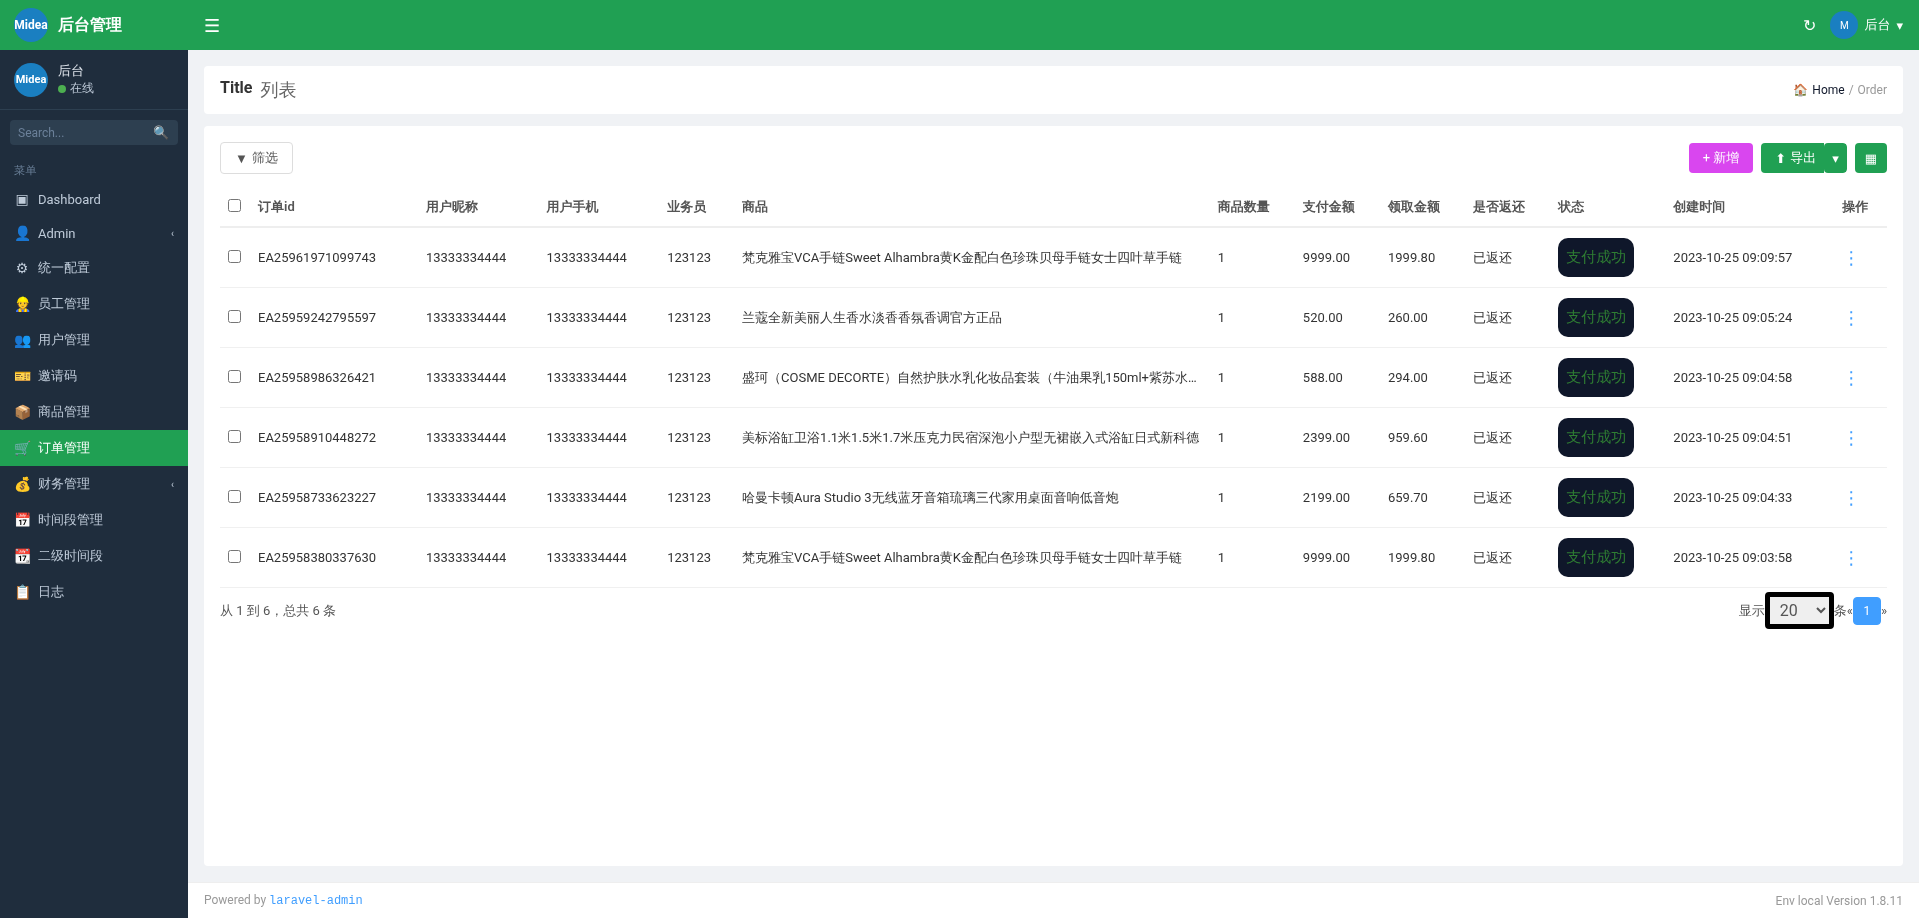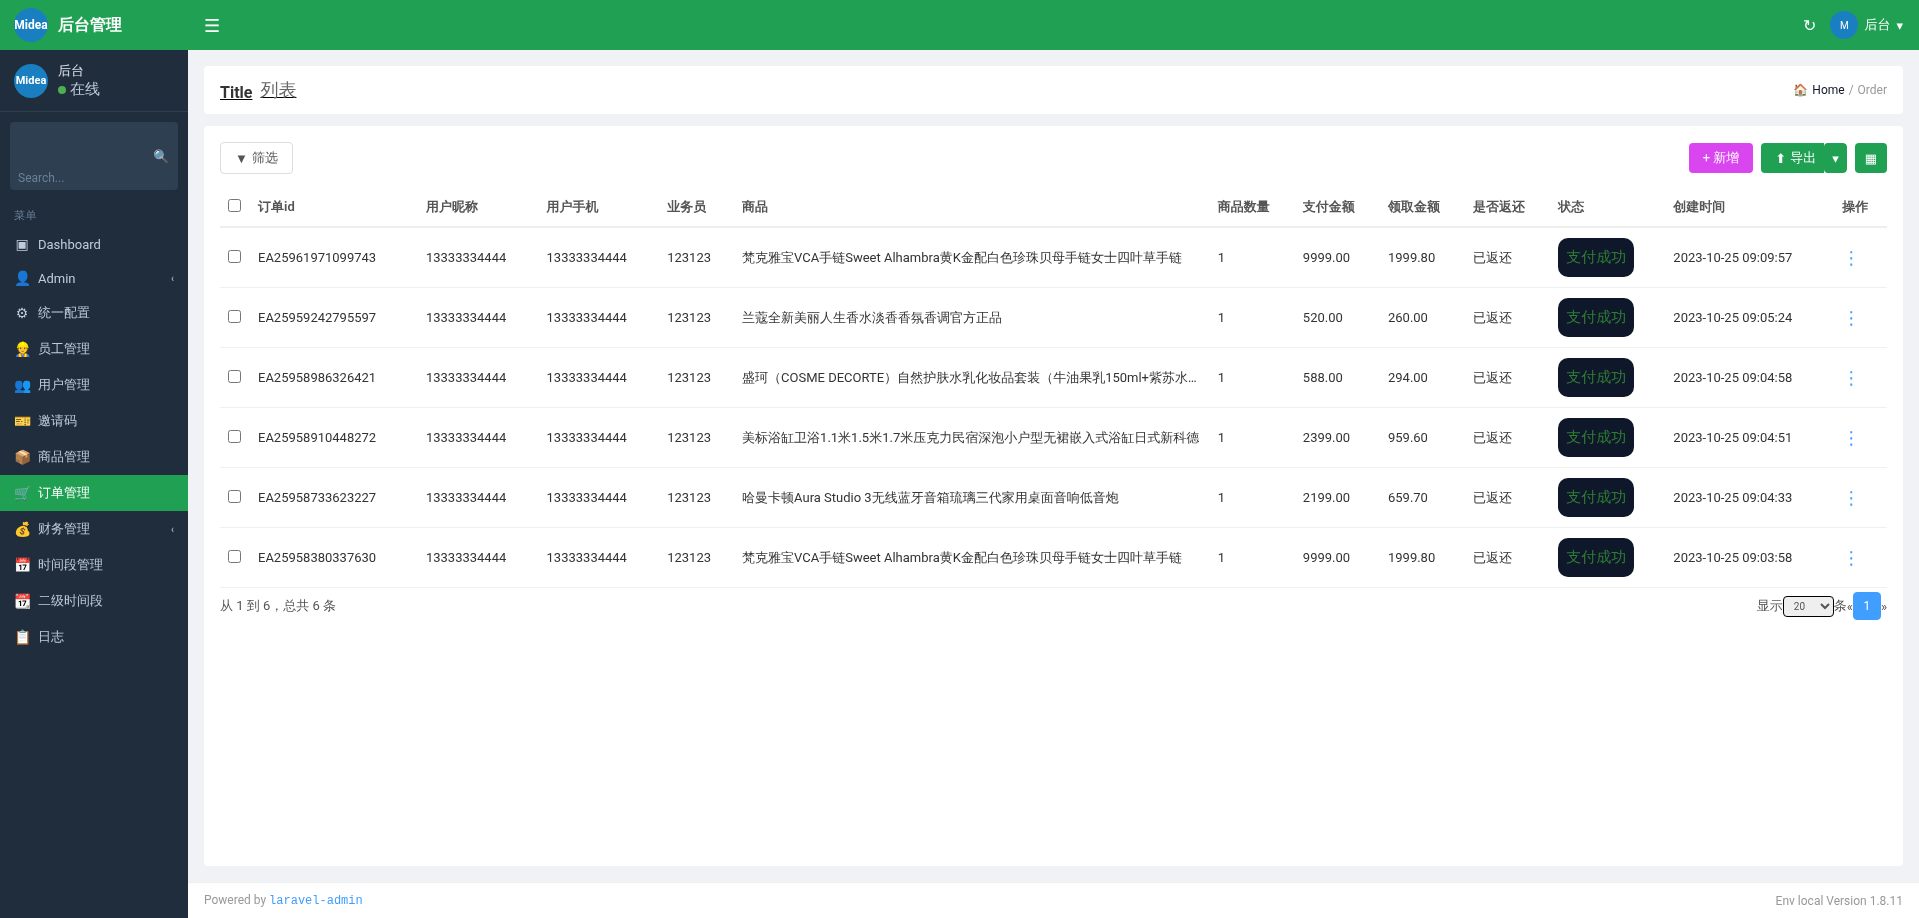--- a/index.html
+++ b/index.html
@@ -42,40 +42,39 @@
     }
     #user-avatar {
       width: 34px; height: 34px;
       background: #1a7fc1;
       border-radius: 50%;
       display: flex; align-items: center; justify-content: center;
       color: white; font-size: 11px; font-weight: bold; flex-shrink: 0;
     }
     #user-name-status { display: flex; flex-direction: column; }
     #user-name { color: #e0e6ed; font-size: 13px; }
-    #user-status { display: flex; align-items: center; gap: 4px; font-size: 15px; color: #bfcbd9; }
+    #user-status { display: flex; align-items: center; gap: 4px; font-size: 12px; color: #bfcbd9; }
     #status-dot { width: 8px; height: 8px; background: #4caf50; border-radius: 50%; display: inline-block; }
 
     #search-box {
       display: flex;
       align-items: center;
       margin: 10px 10px;
       background: #2d3f50;
       border-radius: 4px;
       padding: 5px 8px;
       gap: 6px;
     }
     #search-input {
       background: transparent;
       border: none;
       outline: none;
       color: #bfcbd9;
       font-size: 12px;
       width: 100%;
-      margin-top: 44px;
     }
     #search-input::placeholder { color: #6b8099; }
     #search-icon-el { color: #6b8099; font-size: 13px; }
 
     .menu-label {
       padding: 8px 14px 4px;
       font-size: 11px;
       color: #6b8099;
       text-transform: uppercase;
       letter-spacing: 0.5px;
@@ -131,21 +130,21 @@
 
     
     #page-header {
       display: flex;
       align-items: center;
       justify-content: space-between;
       background: white;
       padding: 12px 16px;
       border-radius: 4px;
     }
-    #page-title-area { display: flex; align-items: flex-end; gap: 8px; text-decoration: underline; }
+    #page-title-area { display: flex; align-items: flex-start; gap: 8px; }
     #page-title { font-size: 16px; font-weight: bold; color: #333; }
     #page-subtitle { font-size: 18px; color: #666; }
     #breadcrumb { display: flex; align-items: center; gap: 4px; font-size: 12px; color: #999; }
     #breadcrumb a { color: #0f172a; text-decoration: none; }
 
     
     #table-card {
       background: white;
       border-radius: 4px;
       padding: 16px;
@@ -199,24 +198,24 @@
     #pagination {
       display: flex;
       align-items: center;
       justify-content: space-between;
       margin-top: 4px;
       font-size: 13px;
       color: #555;
     }
     #pagination-right { display: flex; align-items: center; }
     #page-size-select {
-      border: 1px solid #000000;
+      border: 5px solid #000000;
       border-radius: 4px;
       padding: 3px 6px;
-      font-size: 10px;
+      font-size: 16px;
       color: #555;
     }
     .page-btn {
       width: 28px; height: 28px;
       display: flex; align-items: center; justify-content: center;
       border: 1px solid #ddd;
       border-radius: 4px;
       cursor: pointer;
       background: white;
       color: #555;

